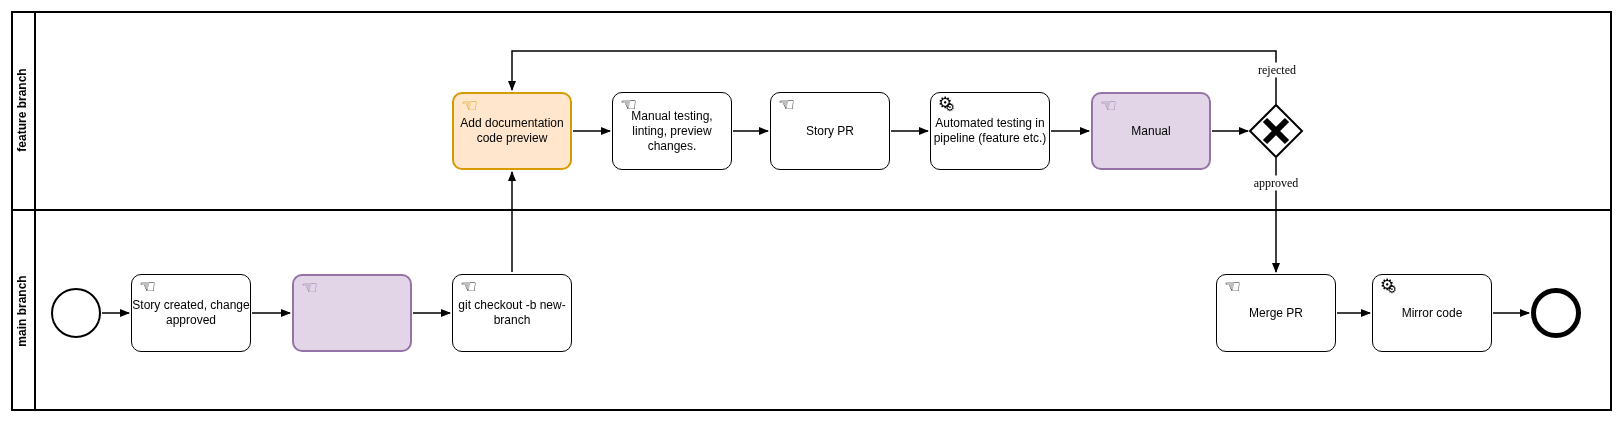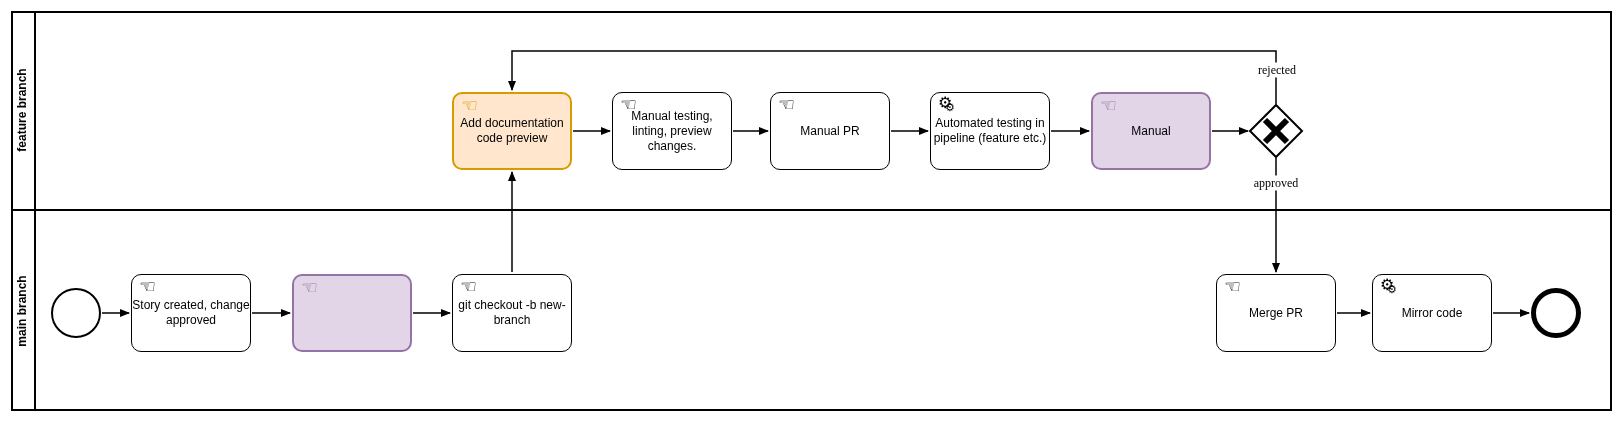--- a/index.html
+++ b/index.html
@@ -170,21 +170,21 @@
 
   <div class="task" style="left:612px; top:92px;">
     <span class="task-icon">☜</span>
     <span class="task-label">Manual testing,
 linting, preview
 changes.</span>
   </div>
 
   <div class="task" style="left:770px; top:92px;">
     <span class="task-icon">☜</span>
-    <span class="task-label">Manual PR</span>
+    <span class="task-label">Story PR</span>
   </div>
 
   <div class="task" style="left:930px; top:92px;">
     <span class="service-icon-wrap">
       <span class="gear-main">⚙</span>
       <span class="gear-small">⚙</span>
     </span>
     <span class="task-label">Automated testing in
 pipeline (feature etc.)</span>
   </div>

